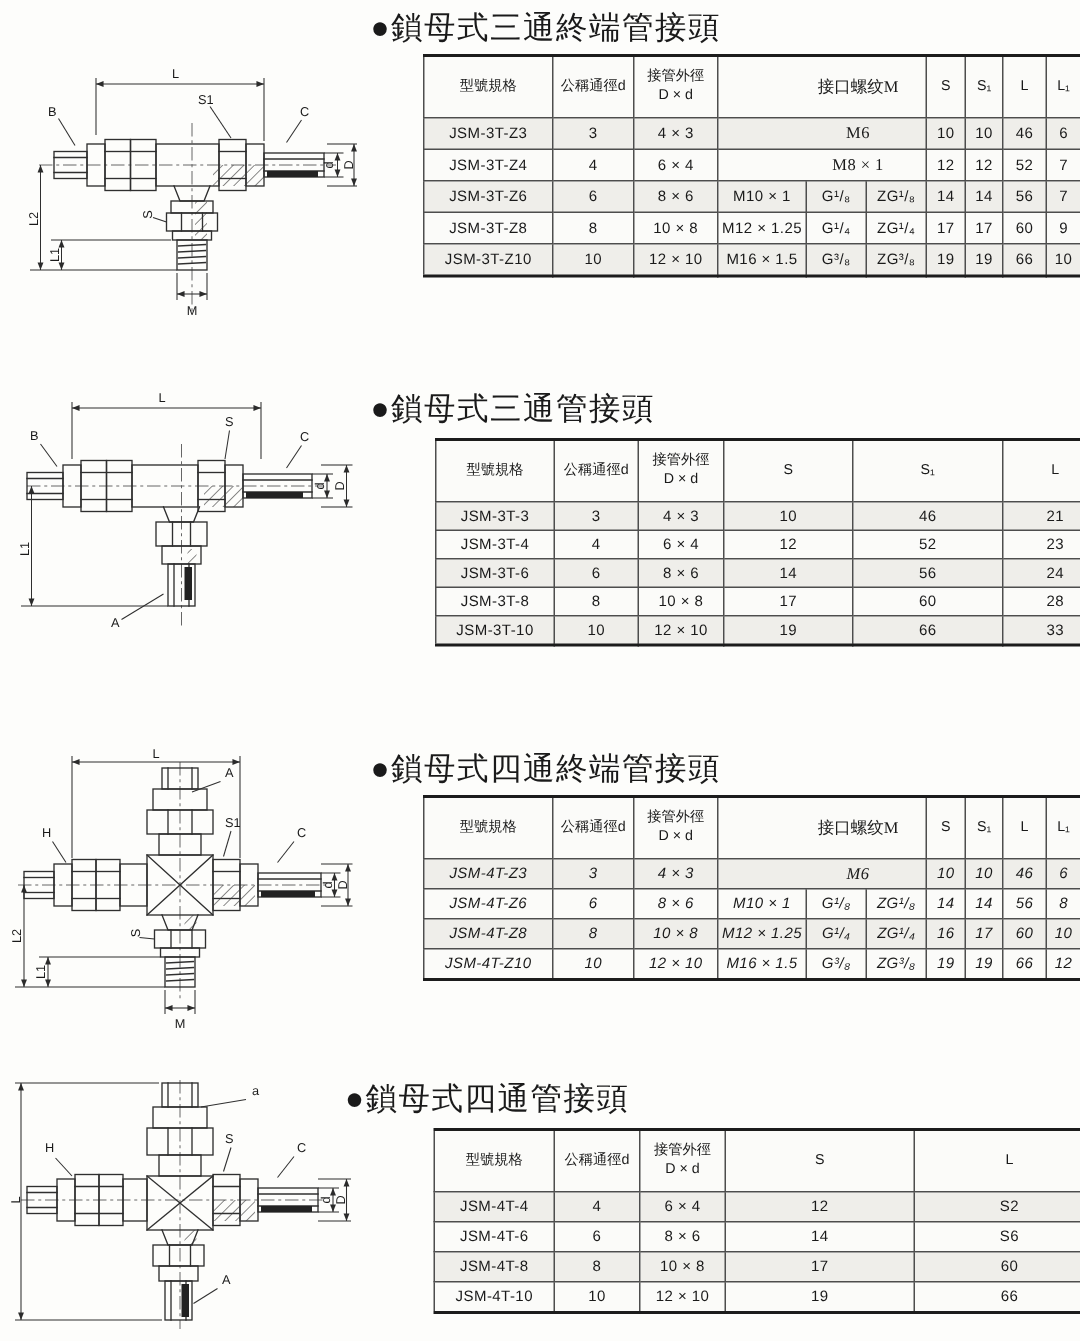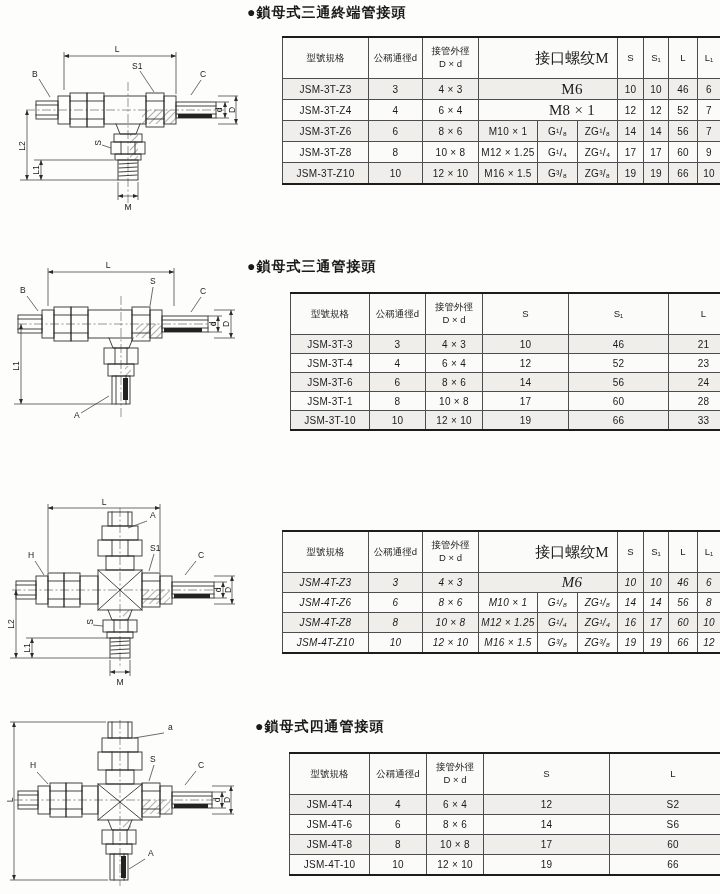--- a/index.html
+++ b/index.html
@@ -1,29 +1,29 @@
 <!DOCTYPE html>
 <html><head>
 <meta charset="utf-8">
 <style>
   html,body{margin:0;padding:0;background:#ffffff;}
   .page{position:relative;width:720px;height:894px;background:#fdfdfb;overflow:hidden;
         font-family:"Liberation Sans","DejaVu Sans",sans-serif;color:#1a1a1a;}
-  .sec-title{position:absolute;margin:0;font-size:14px;font-weight:700;letter-spacing:1px;white-space:nowrap;}
+  .sec-title{position:absolute;margin:0;font-size:21px;font-weight:400;letter-spacing:1px;white-space:nowrap;}
   .tblwrap{position:absolute;margin-left:20px;}
   table{border-collapse:collapse;table-layout:fixed;
         border-top:2px solid #1c1c1c;border-bottom:2px solid #1c1c1c;}
   th,td{border:1px solid #4d4d4d;text-align:center;vertical-align:middle;font-weight:400;
         padding:0;overflow:hidden;white-space:nowrap;}
   thead th{height:40px;font-size:9.5px;background:#fbfbf9;line-height:1.35;}
   tbody td{font-size:10px;letter-spacing:0.3px;background:#fbfbf9;}
   .t0 tbody td{height:20px;} .t1 tbody td{height:18px;}
   .t2 tbody td{height:19px;font-style:italic;} .t3 tbody td{height:19px;}
   tbody tr:nth-child(odd) td{background:#efeeea;}
-  .serif{font-family:"Liberation Serif","DejaVu Serif",serif;font-size:15px;padding-left:48px;}
+  .serif{font-family:"Liberation Serif","DejaVu Serif",serif;font-size:11px;padding-left:48px;}
   .diagram{position:absolute;}
   .dg{stroke:#2f2f2f;stroke-width:0.9;fill:none;stroke-linecap:square;}
   .dim{stroke:#2f2f2f;stroke-width:0.7;fill:none;}
   .cl{stroke:#555;stroke-width:0.6;fill:none;stroke-dasharray:9 2.5 2 2.5;}
   .lbl{font-size:8.5px;fill:#1a1a1a;stroke:none;
        font-family:"Liberation Sans","DejaVu Sans",sans-serif;}
   .dark{fill:#222;stroke:none;}
 </style>
 </head>
 <body>
@@ -250,21 +250,21 @@
           </tr>
           <tr>
             <td>JSM-3T-6</td>
             <td>6</td>
             <td>8 × 6</td>
             <td>14</td>
             <td>56</td>
             <td>24</td>
           </tr>
           <tr>
-            <td>JSM-3T-1</td>
+            <td>JSM-3T-8</td>
             <td>8</td>
             <td>10 × 8</td>
             <td>17</td>
             <td>60</td>
             <td>28</td>
           </tr>
           <tr>
             <td>JSM-3T-10</td>
             <td>10</td>
             <td>12 × 10</td>
@@ -331,20 +331,21 @@
       <line class="dim" x1="227" y1="54" x2="227" y2="82" marker-start="url(#ar)" marker-end="url(#ar)"></line>
       <text class="lbl" transform="translate(222 68) rotate(-90)" text-anchor="middle" dy="3">D</text>
       <line class="dim" x1="17" y1="68" x2="17" y2="148" marker-start="url(#ar)" marker-end="url(#ar)"></line>
       <text class="lbl" transform="translate(12 110) rotate(-90)" text-anchor="middle" dy="3">L1</text>
       <line class="dim" x1="10" y1="148" x2="108" y2="148"></line>
       <text class="lbl" x="70" y="162">A</text>
       <line class="dim" x1="77" y1="157" x2="105" y2="140"></line>
     </g>
   </svg>
 
+  <h2 class="sec-title" style="left:247px;top:498px;">●鎖母式四通終端管接頭</h2>
   <div class="tblwrap" style="left:262px;top:530px;">
       <table class="t2" style="width: 456px;">
         <colgroup>
           <col style="width: 86px;">
           <col style="width: 54px;">
           <col style="width: 56px;">
           <col style="width: 59px;">
           <col style="width: 40px;">
           <col style="width: 40px;">
           <col style="width: 26px;">
@@ -500,21 +501,21 @@
       <line class="dim" x1="8" y1="162" x2="108" y2="162"></line>
       <text class="lbl" transform="translate(88 126) rotate(-90)" text-anchor="middle" dy="3">S</text>
       <line class="dim" x1="91" y1="129" x2="101" y2="130"></line>
       <line class="dim" x1="108" y1="164" x2="108" y2="180"></line>
         <line class="dim" x1="128" y1="164" x2="128" y2="180"></line>
       <line class="dim" x1="108" y1="176" x2="128" y2="176" marker-start="url(#ar)" marker-end="url(#ar)"></line>
       <text class="lbl" x="118" y="189" text-anchor="middle">M</text>
     </g>
   </svg>
 
-  <h2 class="sec-title" style="left:255px;top:718px;">●鎖母式四通管接頭</h2>
+  <h2 class="sec-title" style="left:230px;top:718px;">●鎖母式四通管接頭</h2>
   <div class="tblwrap" style="left:269px;top:752px;">
       <table class="t3" style="width: 447px;">
         <colgroup>
           <col style="width: 80px;">
           <col style="width: 57px;">
           <col style="width: 57px;">
           <col style="width: 126px;">
           <col style="width: 127px;">
         </colgroup>
         <thead>

